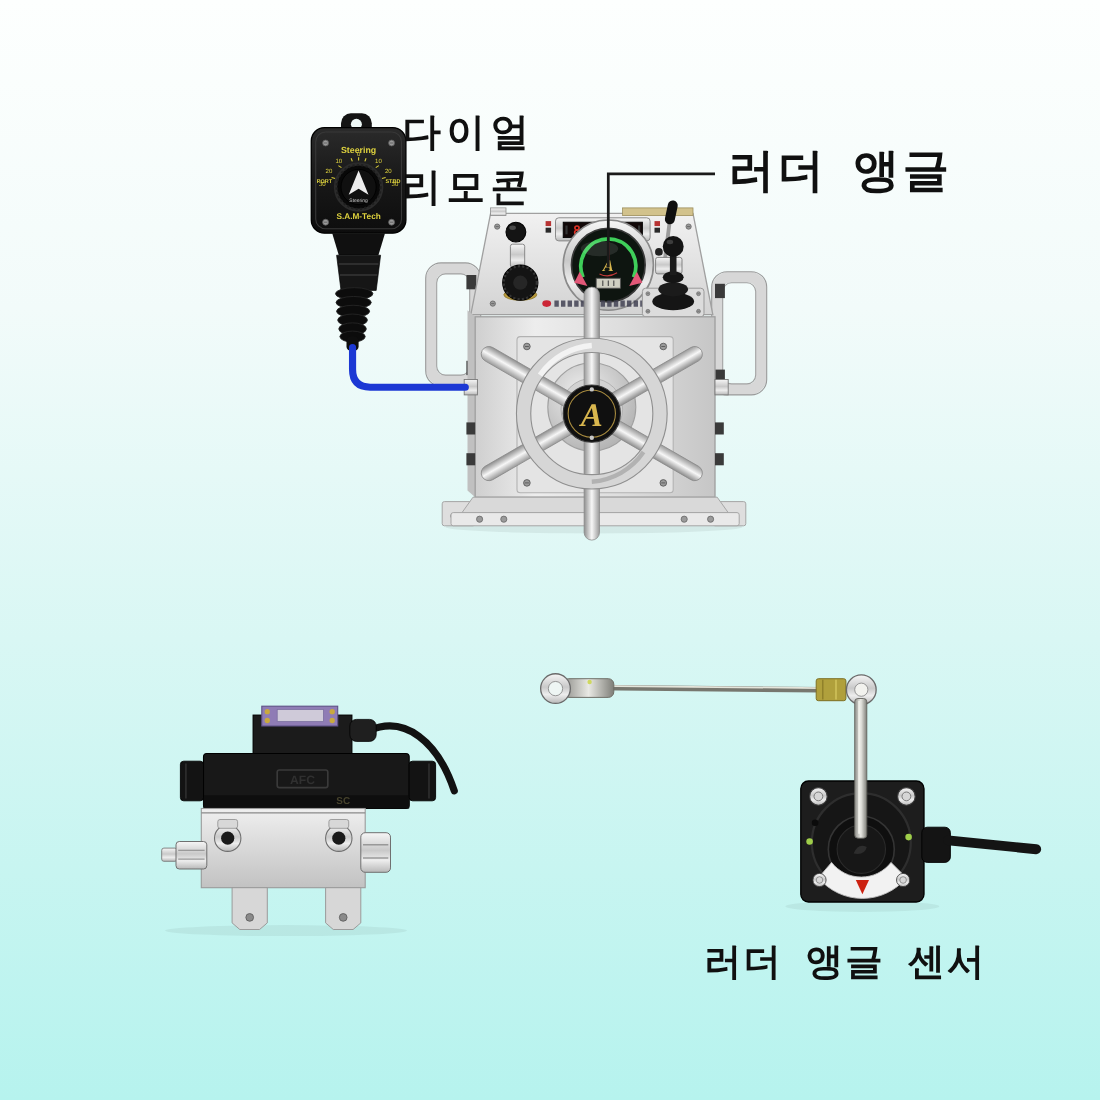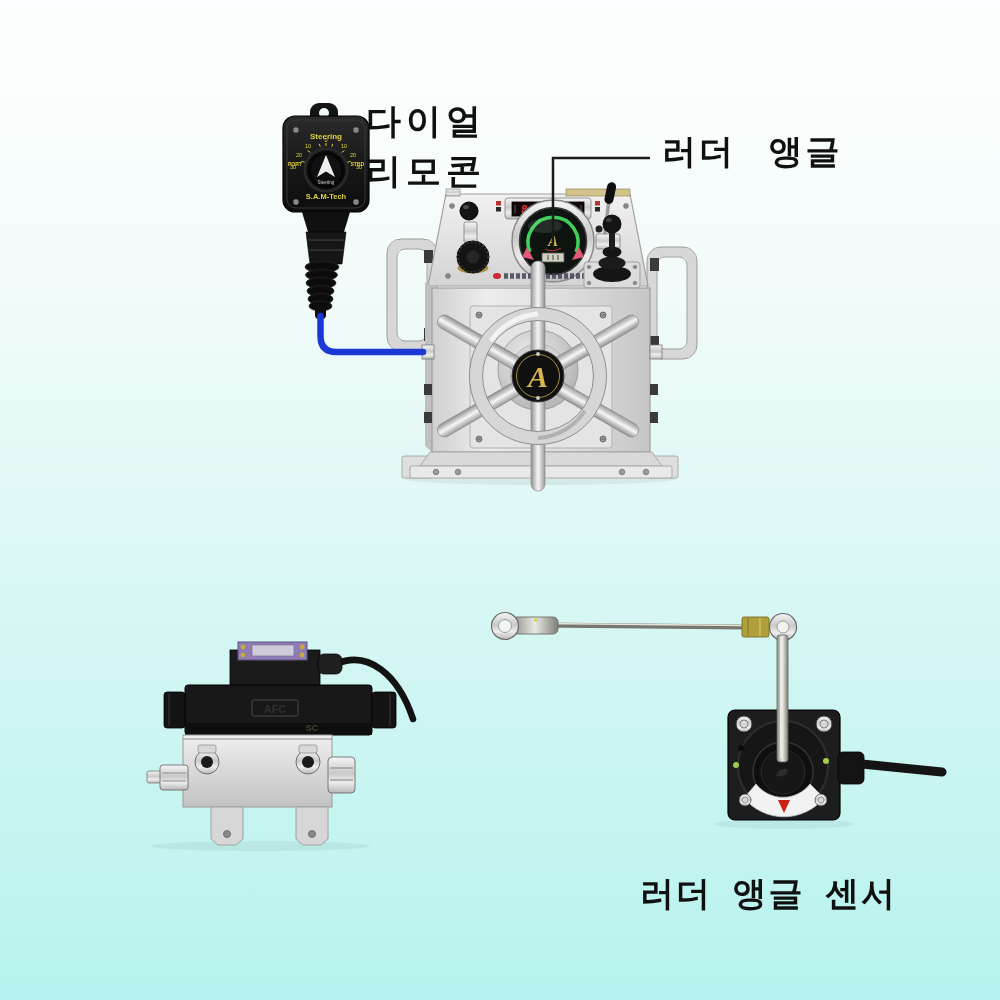--- a/index.html
+++ b/index.html
@@ -2,24 +2,24 @@
 <html><head>
 <meta charset="utf-8">
 <style>
   html,body{margin:0;padding:0;background:#ffffff;}
   .scene{position:relative;width:1000px;height:1000px;overflow:hidden;
     background:linear-gradient(180deg,#fdfffe 0%,#f2fbfa 28%,#d9f7f4 58%,#b6f3ee 100%);
     font-family:"Liberation Sans","DejaVu Sans",sans-serif;}
   svg.art{position:absolute;left:0;top:0;}
   .label{position:absolute;color:#101010;font-weight:bold;white-space:nowrap;}
   .lbl-remote{left:366px;top:96px;font-size:35px;line-height:50px;letter-spacing:5px;}
-  .lbl-gauge{left:662px;top:132px;font-size:34px;line-height:45px;letter-spacing:3px;word-spacing:9px;font-family:Liberation Mono, monospace;}
+  .lbl-gauge{left:662px;top:132px;font-size:42px;line-height:45px;letter-spacing:3px;word-spacing:9px;}
   .lbl-stand{left:431px;top:492px;font-size:37px;letter-spacing:2px;word-spacing:8px;}
   .lbl-valve{left:84px;top:851px;font-size:34px;letter-spacing:1px;word-spacing:7px;}
-  .lbl-sensor{left:640px;top:851px;font-size:34px;letter-spacing:2px;word-spacing:9px;margin-top:20px;}
+  .lbl-sensor{left:640px;top:851px;font-size:34px;letter-spacing:2px;word-spacing:9px;}
   text{user-select:none;}
 </style>
 </head>
 <body>
 
 <div class="scene">
 
 <svg class="art" width="1000" height="1000" viewBox="0 0 1000 1000">
   <defs>
     <linearGradient id="chromeV" x1="0" y1="0" x2="0" y2="1">

